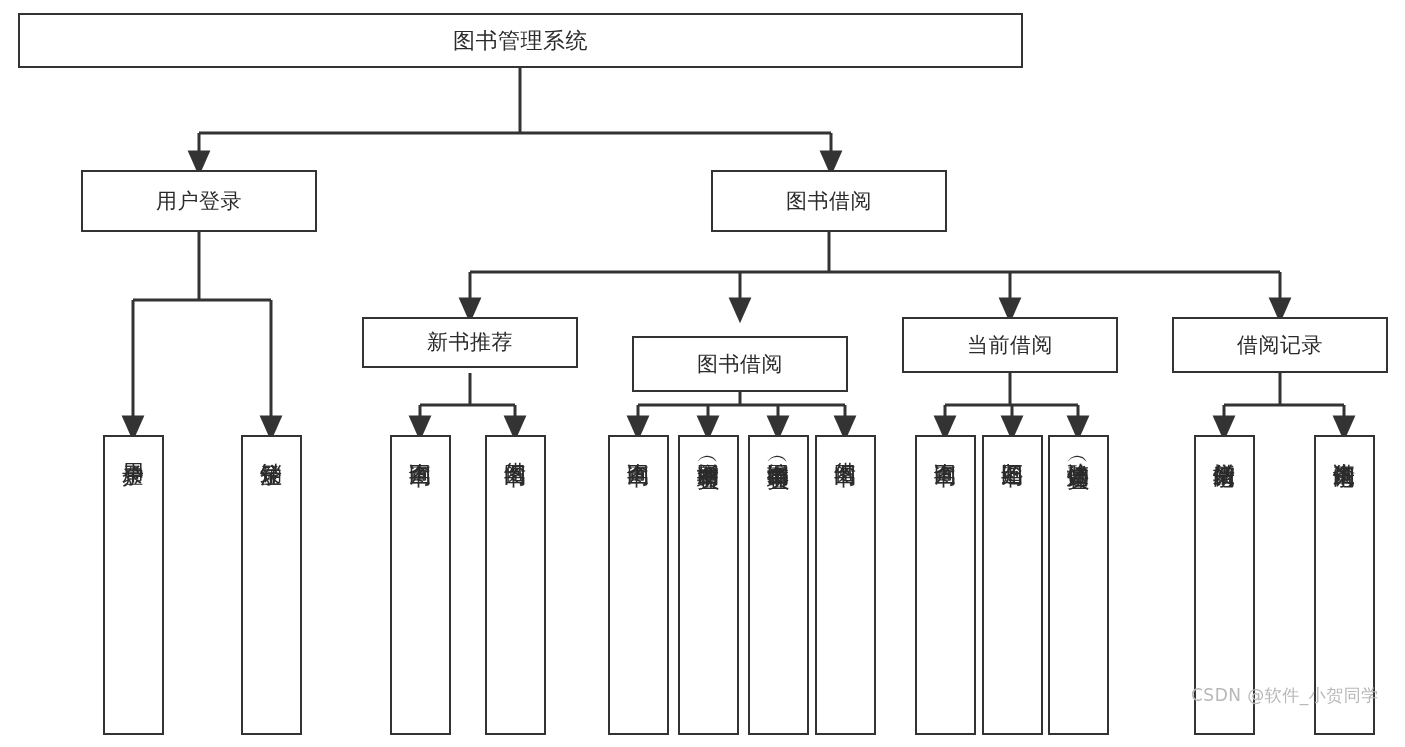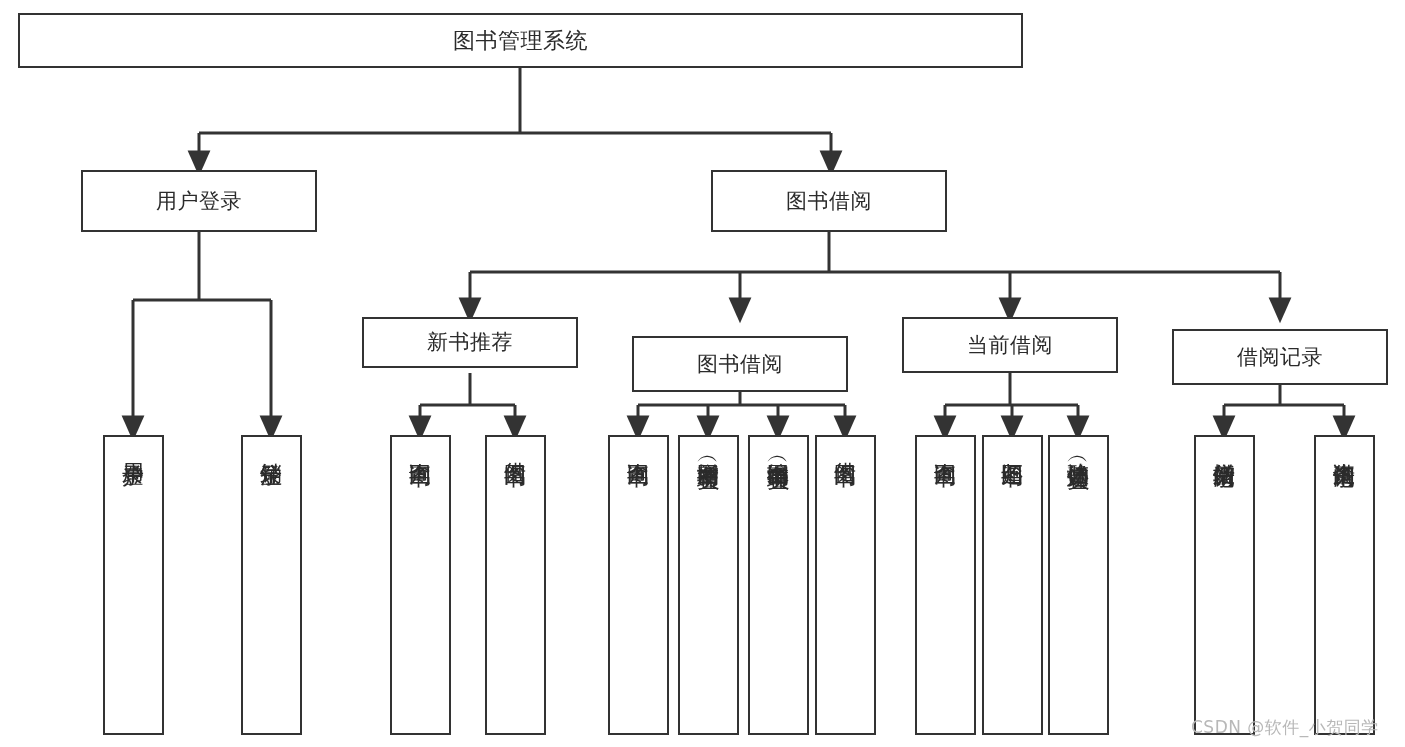--- a/index.html
+++ b/index.html
@@ -136,21 +136,21 @@
 
   <div class="node horiz" style="left:362px; top:317px; width:216px; height:51px;">
     <span class="node-label">新书推荐</span>
   </div>
   <div class="node horiz" style="left:632px; top:336px; width:216px; height:56px;">
     <span class="node-label">图书借阅</span>
   </div>
   <div class="node horiz" style="left:902px; top:317px; width:216px; height:56px;">
     <span class="node-label">当前借阅</span>
   </div>
-  <div class="node horiz" style="left:1172px; top:317px; width:216px; height:56px;margin-top:12px;">
+  <div class="node horiz" style="left:1172px; top:317px; width:216px; height:56px;">
     <span class="node-label">借阅记录</span>
   </div>
 
   <div class="node vert" style="left:103px; top:435px; width:61px; height:300px;">
     <span class="node-label">用户登录</span>
   </div>
   <div class="node vert" style="left:241px; top:435px; width:61px; height:300px;">
     <span class="node-label">注销登录</span>
   </div>
 
@@ -184,15 +184,15 @@
     <span class="node-label">确认归还（管理员）</span>
   </div>
 
   <div class="node vert" style="left:1194px; top:435px; width:61px; height:300px;">
     <span class="node-label">新增借阅记录</span>
   </div>
   <div class="node vert" style="left:1314px; top:435px; width:61px; height:300px;">
     <span class="node-label">查询借阅记录</span>
   </div>
 
-  <div class="watermark" style="left:1191px; top:716px;">CSDN @软件_小贺同学</div>
+  <div class="watermark" style="left:1191px; top:684px;">CSDN @软件_小贺同学</div>
 
 </div>
 
 </body></html>

